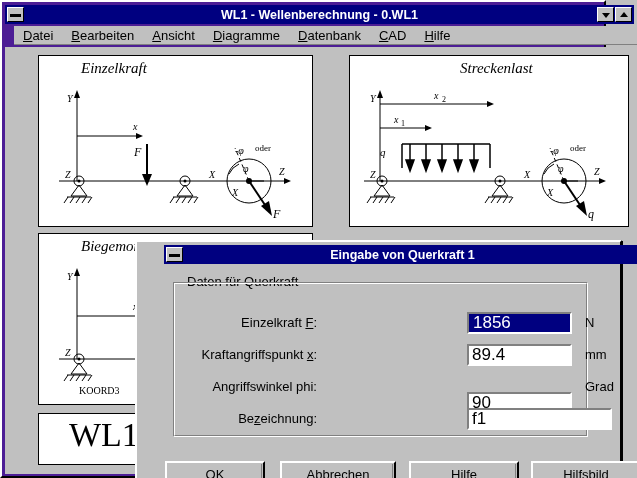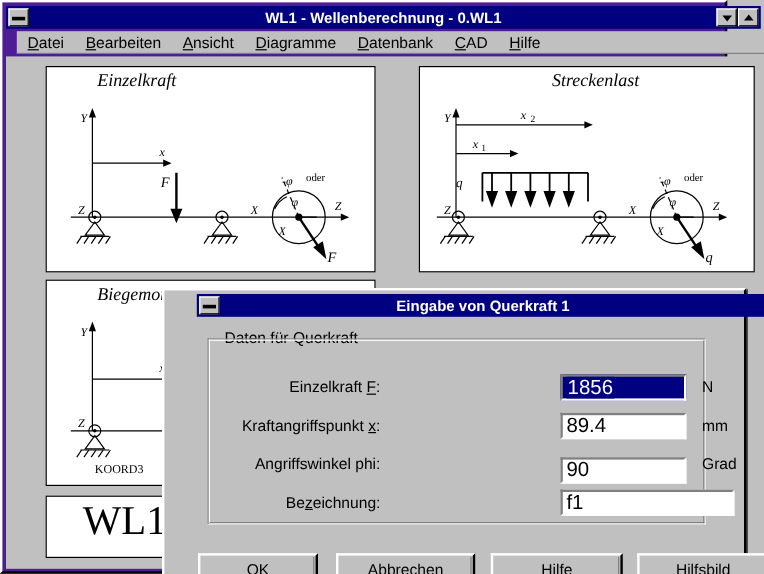--- a/index.html
+++ b/index.html
@@ -374,21 +374,21 @@
       <div class="field-row" style="left:70px; top:102px; width:400px;">
         <div class="field-label" style="right:290px;">Kraftangriffspunkt <u>x</u>:</div>
         <div class="textbox" style="left:260px; top:0; width:105px;">
           <span>89.4</span>
         </div>
         <div class="unit" style="left:378px;">mm</div>
       </div>
 
       <div class="field-row" style="left:70px; top:134px; width:400px;">
         <div class="field-label" style="right:290px;">Angriffswinkel  phi:</div>
-        <div class="textbox" style="left:260px; top:5px; width:105px;">
+        <div class="textbox" style="left:260px; top:16px; width:105px;">
           <span>90</span>
         </div>
         <div class="unit" style="left:378px;">Grad</div>
       </div>
 
       <div class="field-row" style="left:70px; top:166px; width:400px;">
         <div class="field-label" style="right:290px;">Be<u>z</u>eichnung:</div>
         <div class="textbox" style="left:260px; top:0; width:145px;">
           <span>f1</span>
         </div>

